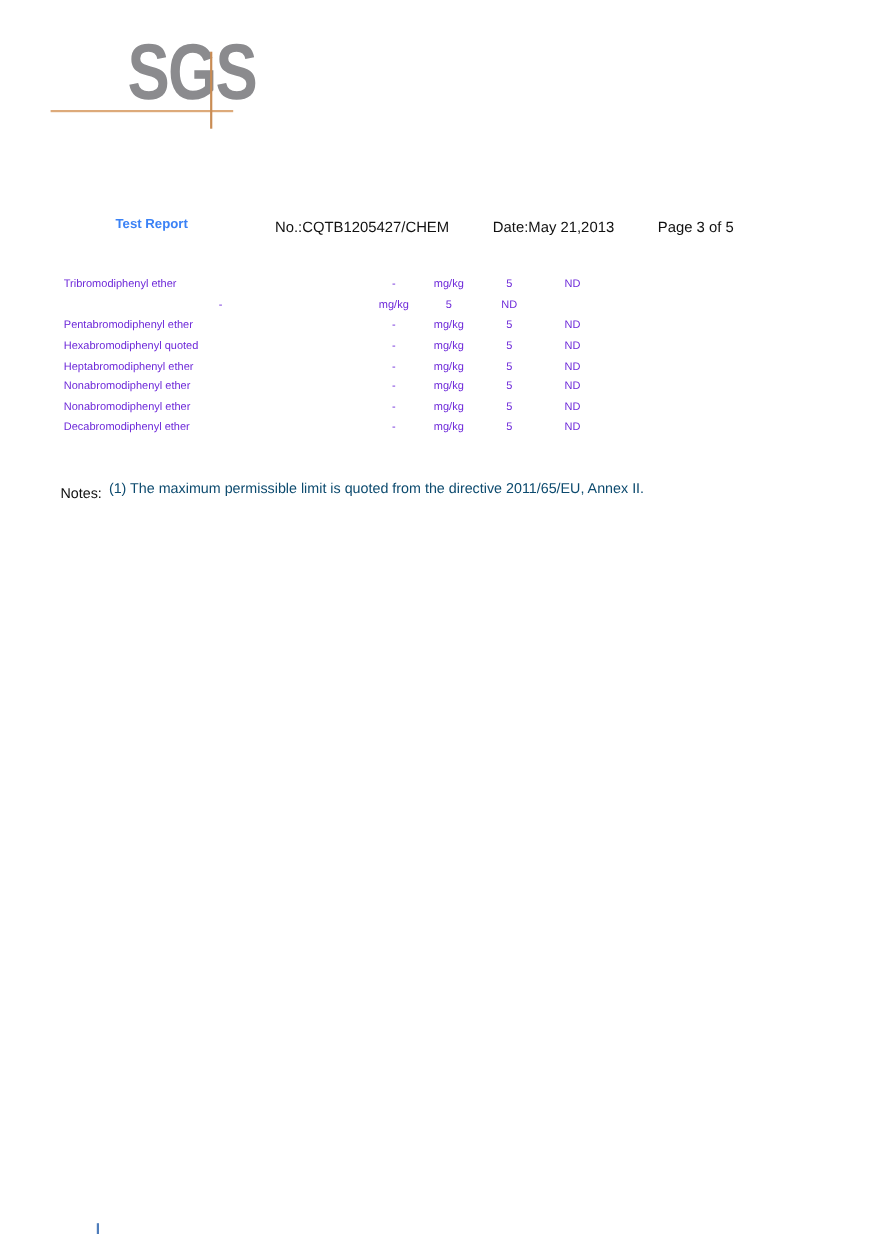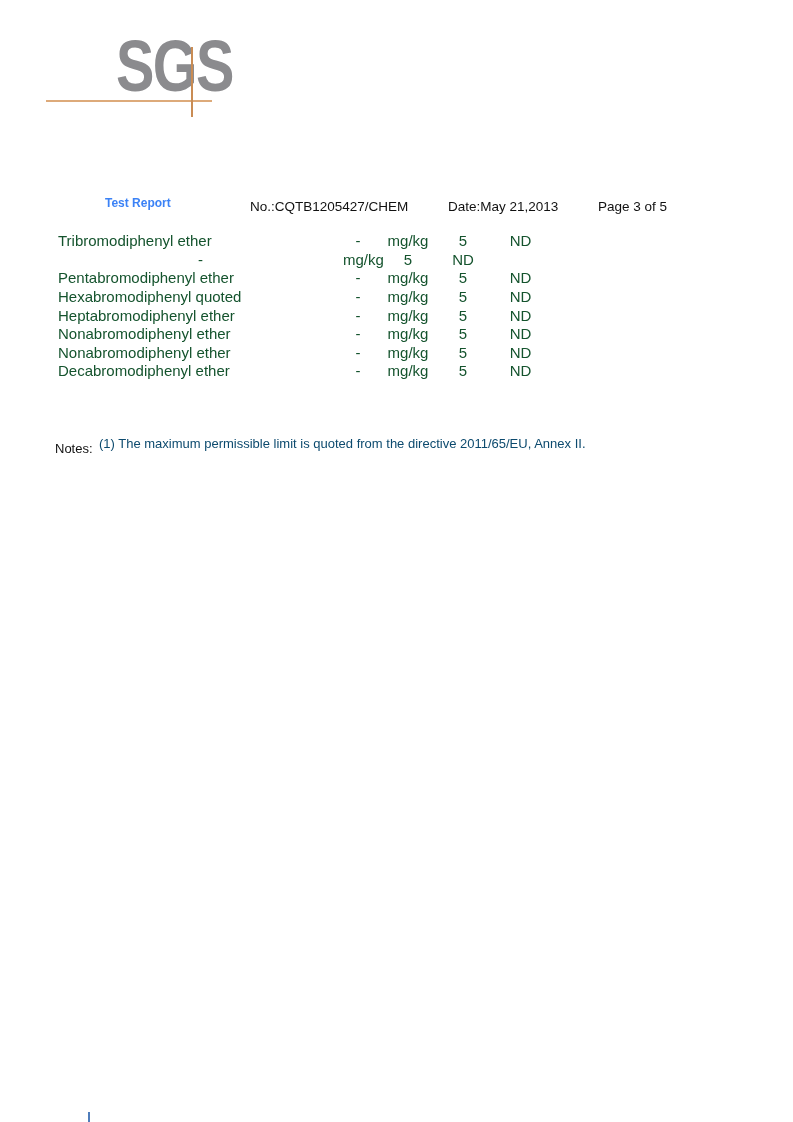--- a/index.html
+++ b/index.html
@@ -69,24 +69,24 @@
     color: #111;
     white-space: nowrap;
   }
   .hdr-no   { left: 250px; }
   .hdr-date { left: 448px; }
   .hdr-page { left: 598px; }
   
   .results {
     position: absolute;
     left: 58px;
-    top: 232px;
+    top: 250px;
     width: 505px;
-    font-size: 15px;
-    color: #14532d;
+    font-size: 10px;
+    color: #6d28d9;
   }
   .result-row {
     display: grid;
     grid-template-columns: 285px 30px 70px 40px 75px;
     line-height: 18.65px;
     height: 18.65px;
     white-space: nowrap;
   }
   .cell-name   { text-align: left; }
   .cell-limit,

